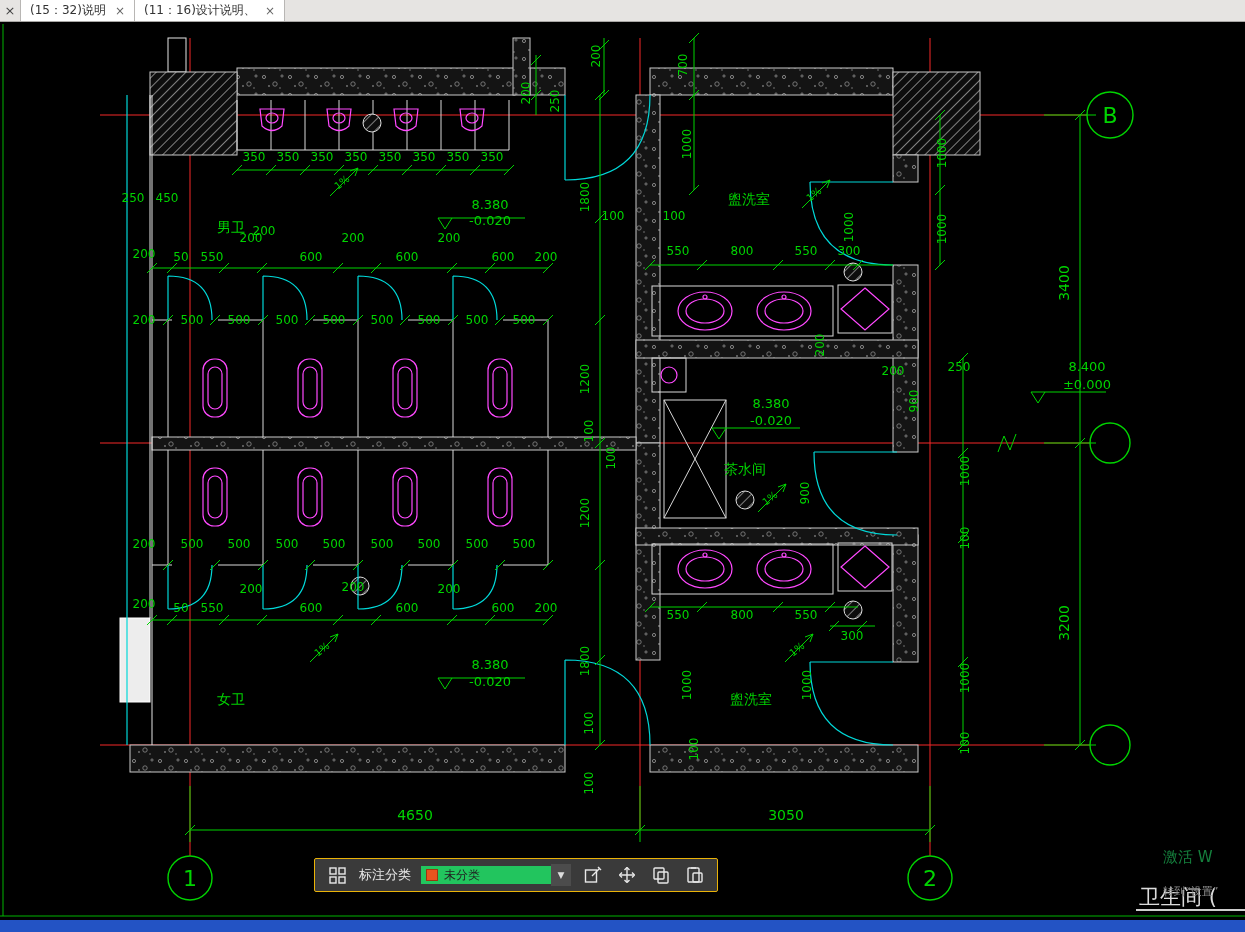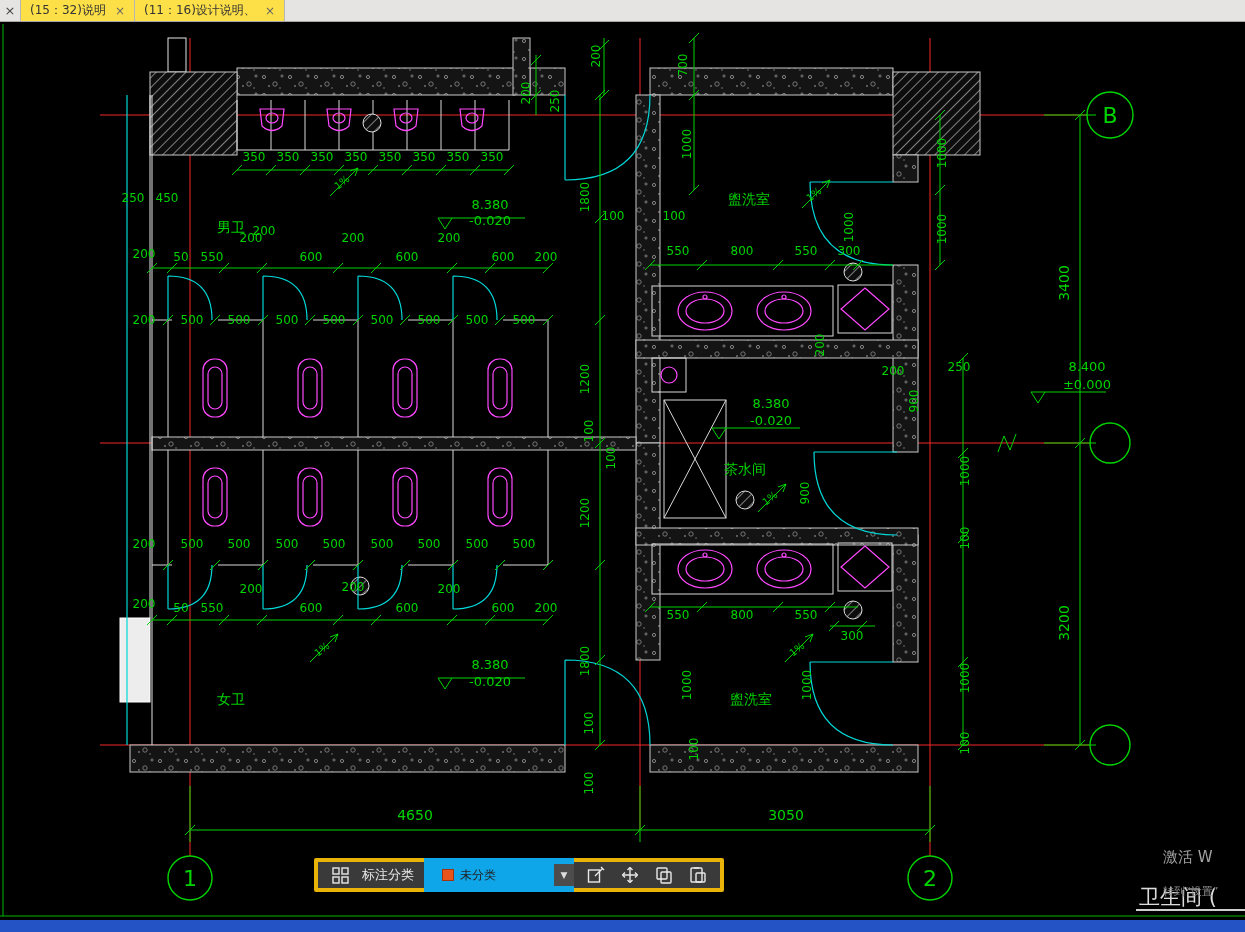--- a/index.html
+++ b/index.html
@@ -1,45 +1,45 @@
 <!DOCTYPE html>
 <html><head>
 <meta charset="utf-8">
 <style>
 *{margin:0;padding:0;box-sizing:border-box}
 html,body{width:1245px;height:932px;overflow:hidden}
 body{position:relative;background:#000;font-family:"DejaVu Sans","Liberation Sans",sans-serif}
 
 .tabbar{position:absolute;top:0;left:0;width:100%;height:22px;background:#e6e4e2;border-bottom:1px solid #a8a6a4;display:flex;align-items:stretch;z-index:30}
 .bar-close{width:20px;display:flex;align-items:center;justify-content:center;color:#444;font-size:13px;cursor:default}
-.tab{display:flex;align-items:center;gap:9px;padding:0 9px;border-left:1px solid #b8b6b4;border-right:1px solid #b8b6b4;background:#fde047;font-size:12px;color:#333;white-space:nowrap}
+.tab{display:flex;align-items:center;gap:9px;padding:0 9px;border-left:1px solid #b8b6b4;border-right:1px solid #b8b6b4;background:#ffffff;font-size:12px;color:#333;white-space:nowrap}
 .tab + .tab{border-left:none}
 .tab .close{color:#666;font-size:12px}
 
 .canvas{position:absolute;top:22px;left:0;width:1245px;height:898px;background:#000}
 svg text{font-family:"DejaVu Sans","Liberation Sans",sans-serif}
 .red{stroke:#f52828;stroke-width:1;fill:none}
 .grn{stroke:#00d400;stroke-width:1;fill:none}
 .grn2{stroke:#00b400;stroke-width:1;fill:none}
 .wall{stroke:#c9c9c9;stroke-width:1}
 .wline{stroke:#d9d9d9;stroke-width:1;fill:none}
 .mag{stroke:#ff49ff;stroke-width:1.2;fill:none}
 .cyn{stroke:#00d8d8;stroke-width:1.2;fill:none}
 .wht{stroke:#e6e6e6;stroke-width:1;fill:none}
 
-.toolbar{position:absolute;left:314px;top:836px;height:34px;background:#3a3a3a;border:4px solid #eab308;border-radius:2px;display:flex;align-items:center;padding:0 10px;gap:10px;box-shadow:0 2px 8px rgba(0,0,0,.6);z-index:20}
+.toolbar{position:absolute;left:314px;top:836px;height:34px;background:#3a3a3a;border:1px solid #eab308;border-radius:2px;display:flex;align-items:center;padding:0 10px;gap:10px;box-shadow:0 2px 8px rgba(0,0,0,.6);z-index:20}
 .tb-label{color:#e9e9e9;font-size:13px;white-space:nowrap}
-.dropdown{width:150px;height:34px;background:#0ea5e9;display:flex;align-items:center;padding-left:18px;gap:6px;cursor:default}
+.dropdown{width:150px;height:18px;background:#22c55e;display:flex;align-items:center;padding-left:5px;gap:6px;cursor:default}
 .swatch{width:12px;height:12px;background:#e8541e;border:1px solid #9e3510;flex:none}
 .dd-text{font-size:12px;color:#222;flex:1}
 .dd-arrow{width:20px;height:22px;background:#4c4c4c;color:#ddd;font-size:9px;display:flex;align-items:center;justify-content:center;flex:none}
 .tb-btn{width:24px;height:24px;display:flex;align-items:center;justify-content:center}
 
 .watermark{position:absolute;left:1163px;top:826px;width:82px;overflow:hidden;pointer-events:none;z-index:25}
-.wm1{color:#a3a3a3;font-size:15px;white-space:nowrap}
+.wm1{color:#15803d;font-size:15px;white-space:nowrap}
 .wm2{color:#8b8b8b;font-size:11px;white-space:nowrap;margin-top:17px}
 
 .bluebar{position:absolute;top:920px;left:0;width:100%;height:12px;background:#2353c4;z-index:30}
 </style>
 </head>
 <body>
 
 <div class="tabbar">
   <div class="bar-close">×</div>
   <div class="tab">

